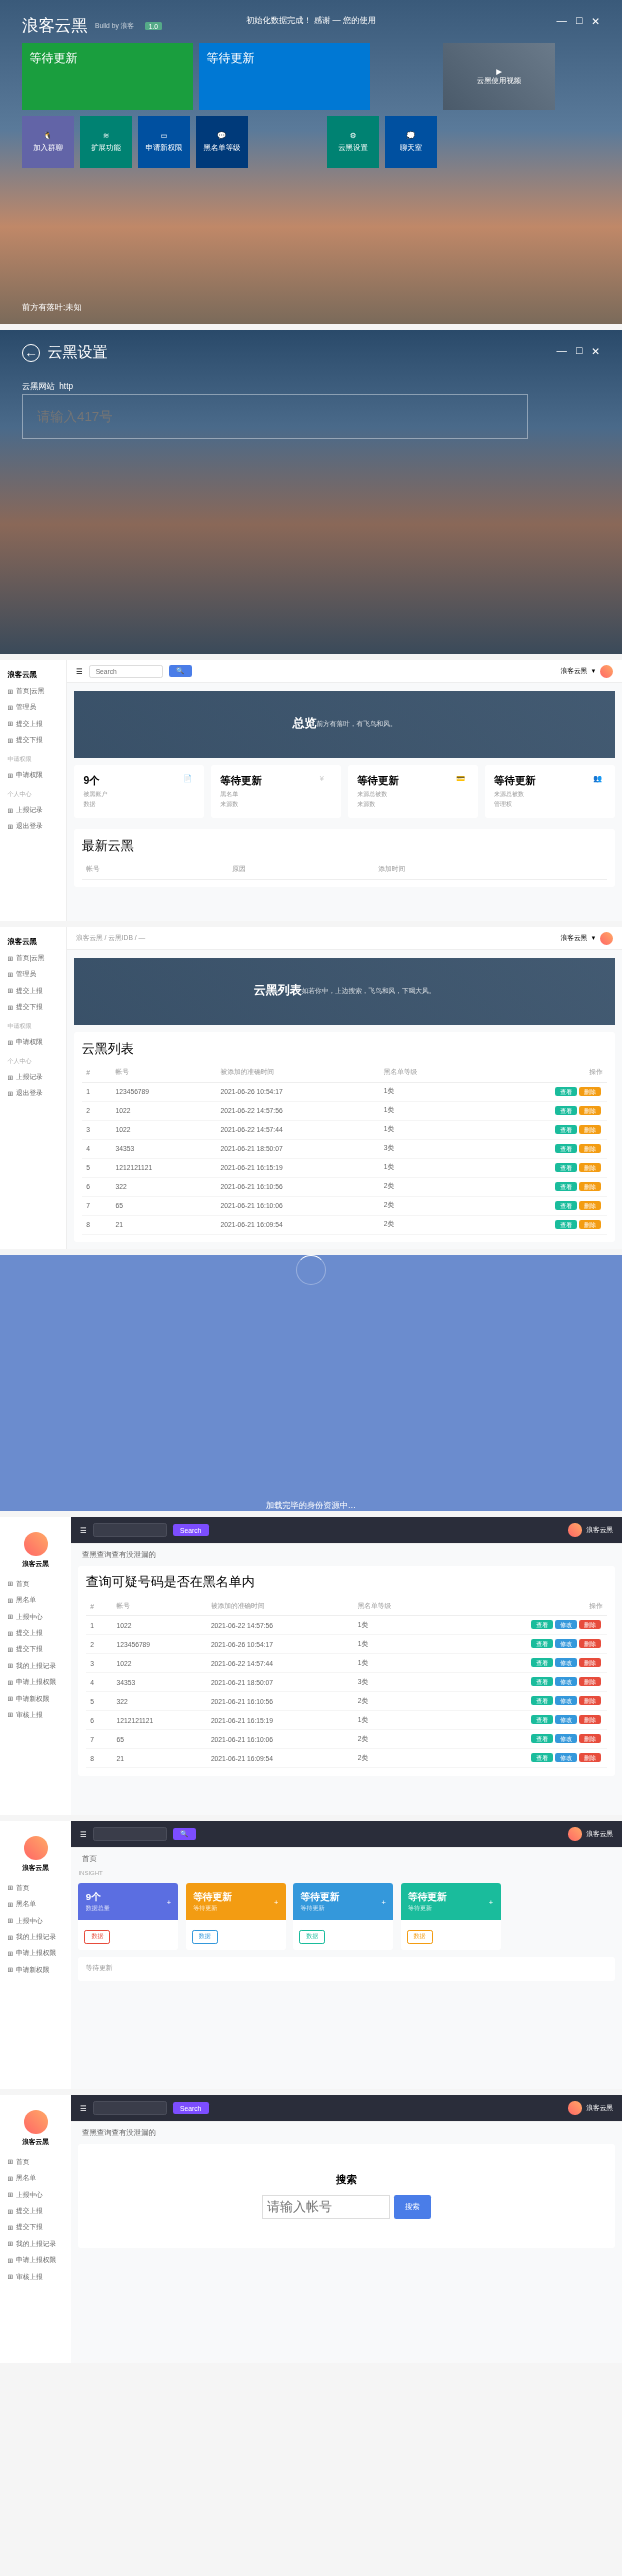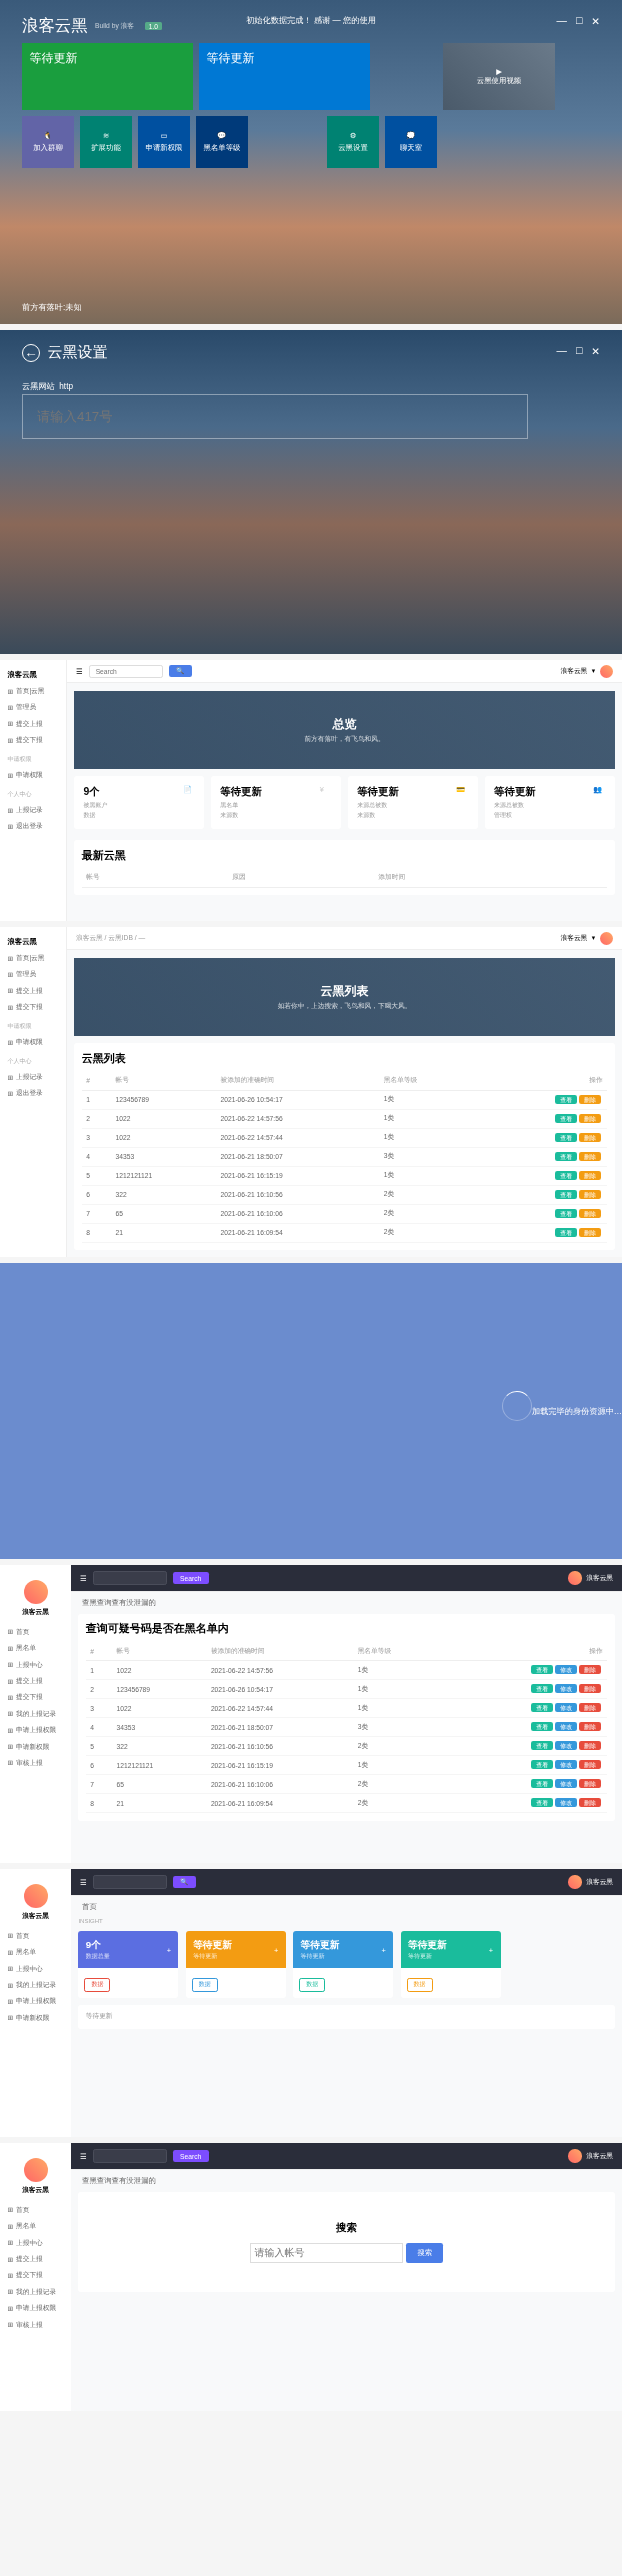--- a/index.html
+++ b/index.html
@@ -47,64 +47,64 @@
 .sb-cat{padding:3.7px 7.4px;font-size:6px;color:#aaa;margin-top:2.2px}
 .content{flex:1;padding:0}
 .topbar{background:#fff;padding:4.5px 9px;display:flex;align-items:center;gap:6px;border-bottom:0.7px solid #eee}
 .search-inp{padding:2.2px 6px;border:0.7px solid #ddd;font-size:6.7px;width:74px;border-radius:2.2px}
 .btn-sm{padding:2.2px 7.4px;font-size:6.7px;border:none;border-radius:2.2px;cursor:pointer;color:#fff}
 .btn-blue{background:#4a7de8}
 .btn-purple{background:#7c4dff}
 .topbar-r{margin-left:auto;display:flex;align-items:center;gap:4.5px;font-size:6.7px}
 .avatar{width:13.4px;height:13.4px;border-radius:50%;background:linear-gradient(45deg,#f66,#fa6)}
 
-.hero{height:78px;background:linear-gradient(rgba(50,70,90,.7),rgba(50,70,90,.7)),linear-gradient(45deg,#4a6a8a,#6a8aaa);display:flex;flex-direction:column;align-items:center;justify-content:center;color:#fff;margin:7.4px}
+.hero{height:67px;background:linear-gradient(rgba(50,70,90,.7),rgba(50,70,90,.7)),linear-gradient(45deg,#4a6a8a,#6a8aaa);display:flex;flex-direction:row;align-items:center;justify-content:center;color:#fff;margin:7.4px}
 .hero h2{font-size:12px;margin-bottom:2.2px}
 .hero p{font-size:6.7px;opacity:.8}
 
 .stats{display:flex;gap:7.4px;padding:0 7.4px;margin-bottom:11px}
 .stat-card{flex:1;background:#fff;padding:9px;border-radius:3px;position:relative}
 .stat-val{font-size:10.4px;font-weight:bold}
 .stat-lbl{font-size:6px;color:#999;margin-top:1.5px}
 .stat-icon{position:absolute;top:9px;right:9px;width:12px;height:12px;color:#ccc}
 
 .tbl-card{background:#fff;margin:0 7.4px 7.4px;border-radius:3px;padding:7.4px}
-.tbl-title{font-size:11px;font-weight:bold;margin-bottom:6px}
+.tbl-title{font-size:13px;font-weight:normal;margin-bottom:6px}
 .tbl{width:100%;border-collapse:collapse}
 .tbl th{text-align:left;padding:4.5px;font-size:6.7px;color:#999;font-weight:normal;border-bottom:0.7px solid #eee}
 .tbl td{padding:4.5px;font-size:6.7px;color:#666;border-bottom:0.7px solid #f5f5f5}
 .tag-sm{padding:1.5px 5.2px;border-radius:2.2px;font-size:6px;color:#fff;margin-right:1.5px}
 .tag-cyan{background:#1abc9c}
 .tag-orange{background:#f39c12}
 .tag-red{background:#e74c3c}
 .tag-blue{background:#3498db}
 
 
-.p5{height:296px;background:#6b8cce;display:flex;flex-direction:row;align-items:center;justify-content:flex-end;color:#fff}
+.p5{height:256px;background:#6b8cce;display:flex;flex-direction:column;align-items:center;justify-content:space-between;color:#fff}
 .spinner{width:30px;height:30px;border:1.5px solid rgba(255,255,255,.3);border-top-color:#fff;border-radius:50%;margin-bottom:11px}
 .p5-txt{font-size:8.2px}
 
 
 .admin-dark .topbar{background:#2a2d3a;color:#fff;padding:6px 9px}
 .admin-dark .search-inp{background:#3a3d4a;border-color:#4a4d5a;color:#fff}
 .dark-sidebar{width:71px;background:#fff;padding:7.4px 0}
 .dark-sb-user{display:flex;flex-direction:column;align-items:center;padding:7.4px;gap:3.7px}
 .dark-sb-avatar{width:24px;height:24px;border-radius:50%;background:linear-gradient(45deg,#f66,#fa6)}
 .dark-sb-name{font-size:6.7px;font-weight:bold}
 
 .p7-cards{display:flex;gap:7.4px;padding:7.4px;flex-wrap:wrap}
 .p7-card{width:100px;background:#fff;border-radius:3px;overflow:hidden}
 .p7-card-h{padding:7.4px;color:#fff;font-size:7.4px}
 .p7-card-b{padding:6px;font-size:6px;color:#999}
 .p7-border-badge{display:inline-block;padding:1.5px 6px;border:0.7px solid;border-radius:2.2px;font-size:6px;margin-top:3.7px}
 
 .p8-search{display:flex;flex-direction:column;align-items:center;padding:22px}
 .p8-search h3{font-size:10.4px;margin-bottom:7.4px}
 .p8-search-row{display:flex;gap:3.7px}
-.p8-inp{padding:3.7px;border:0.7px solid #ddd;font-size:10px;width:153px}
+.p8-inp{padding:3.7px;border:0.7px solid #ddd;font-size:13px;width:128px}
 .p8-btn{padding:3.7px 11px;background:#4a7de8;color:#fff;border:none;font-size:7.4px;border-radius:2.2px}
 .crumb{padding:6px 11px;font-size:7.4px;color:#666}
 </style>
 </head>
 <body>
 
 <div class="panel p1">
   <div class="p1-header">
     <span class="p1-title">浪客云黑</span>
     <span class="p1-sub">Build by 浪客</span>

